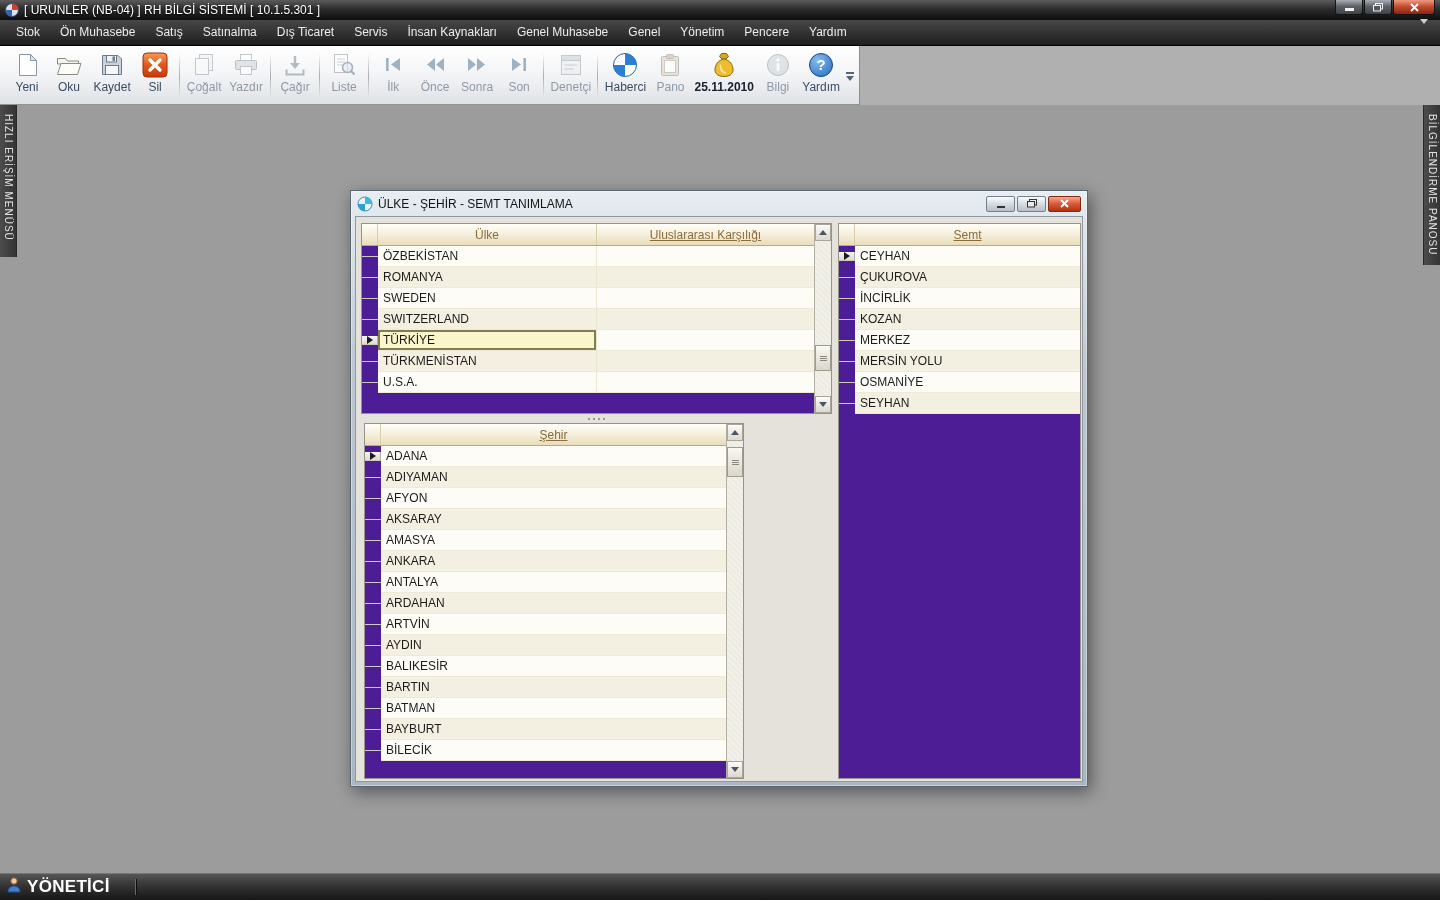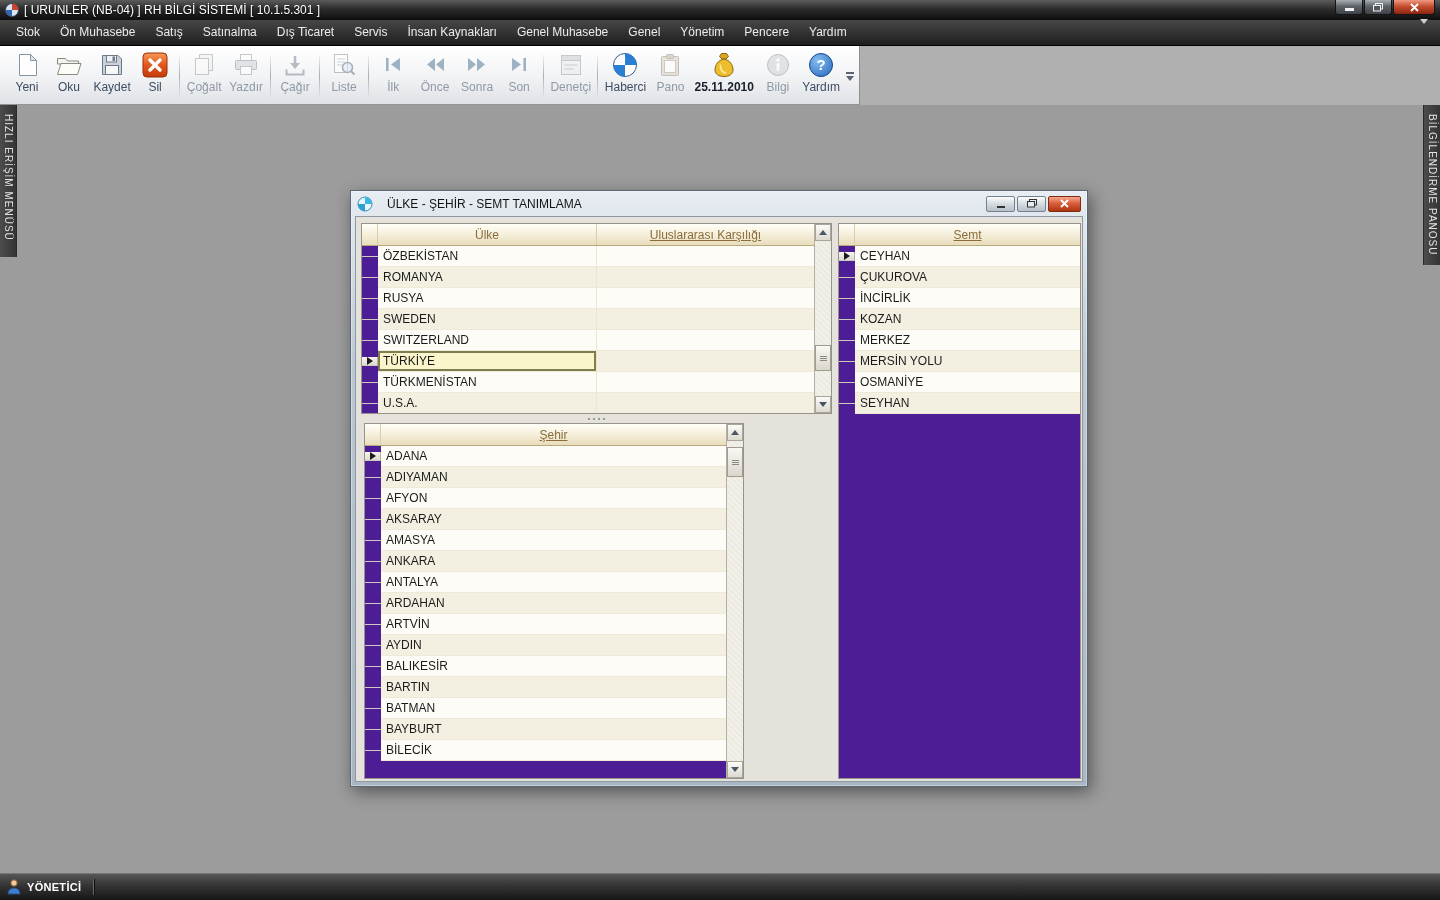--- a/index.html
+++ b/index.html
@@ -44,28 +44,28 @@
   .side-tab { position:absolute; top:105px; width:17px; background:linear-gradient(90deg,#4c4c4c,#343434);
     color:#e2e2e2; font-size:10px; display:flex; justify-content:center; padding:9px 0; }
   .side-tab span { writing-mode:vertical-rl; letter-spacing:1px; white-space:nowrap; }
   .left-tab { left:0; height:152px; border-right:1px solid #2a2a2a; }
   .right-tab { right:0; height:160px; border-left:1px solid #2a2a2a; }
 
   
   .statusbar { position:absolute; left:0; bottom:0; width:100%; height:27px;
     background:linear-gradient(#565656,#343434 45%,#161616); border-top:1px solid #787878;
     display:flex; align-items:center; padding:0 7px; color:#fff; }
-  .statusbar .user { display:flex; align-items:center; gap:6px; padding-right:12px; font-size:11px; font-weight:bold; letter-spacing:.3px; }
+  .statusbar .user { display:flex; gap:6px; padding-right:25px; font-size:17px; font-weight:bold; letter-spacing:.3px; }
   .status-divider { width:1px; height:16px; background:#6b6b6b; box-shadow:1px 0 0 #0d0d0d; }
 
   
   .dialog { position:absolute; left:350px; top:190px; width:738px; height:597px;
     background:linear-gradient(#e7edf2,#bcc7d1 30%,#aab6c1); border:1px solid #58661f;
     border-color:#5a6876; box-shadow:0 0 0 1px rgba(255,255,255,.35) inset, 3px 5px 16px rgba(0,0,0,.45); padding:0 4px 4px; }
-  .dlg-titlebar { height:25px; display:flex; align-items:center; gap:14px; padding:0 2px;text-align:center; }
+  .dlg-titlebar { height:25px; display:flex; align-items:center; gap:5px; padding:0 2px;text-align:center; }
   .dlg-title { font-size:12px; color:#141414; white-space:nowrap; }
   .dlg-btns { margin-left:auto; display:flex; gap:2px; }
   .dlg-btn { width:29px; height:16px; border:1px solid #74818d; border-radius:2px;
     background:linear-gradient(#fdfdfd,#d5dbe1 50%,#b7c0c8); display:flex; align-items:center; justify-content:center; }
   .dlg-btn.close { width:33px; background:linear-gradient(#f7a88e,#da5e3c 45%,#b03410); border-color:#7c2c12; }
   .glyph-min-dark { width:8px; height:2px; background:#333; margin-top:6px; }
   .dlg-body { position:relative; height:calc(100% - 25px); background:#e4e2db; border:1px solid #8d98a2; overflow:hidden; }
 
   
   .grid { position:absolute; border:1px solid #97938a; background:#4c1d95; display:flex; overflow:hidden; }
@@ -424,25 +424,20 @@
               <div class="cell c-name primary">ÖZBEKİSTAN</div>
               <div class="cell c-intl"></div>
             </div>
             <div class="grid-row">
               <div class="rowind"></div>
               <div class="cell c-name primary">ROMANYA</div>
               <div class="cell c-intl"></div>
             </div>
             <div class="grid-row">
               <div class="rowind"></div>
-              <div class="cell c-name primary">RUSYA</div>
-              <div class="cell c-intl"></div>
-            </div>
-            <div class="grid-row">
-              <div class="rowind"></div>
               <div class="cell c-name primary">SWEDEN</div>
               <div class="cell c-intl"></div>
             </div>
             <div class="grid-row">
               <div class="rowind"></div>
               <div class="cell c-name primary">SWITZERLAND</div>
               <div class="cell c-intl"></div>
             </div>
             <div class="grid-row sel">
               <div class="rowind">

